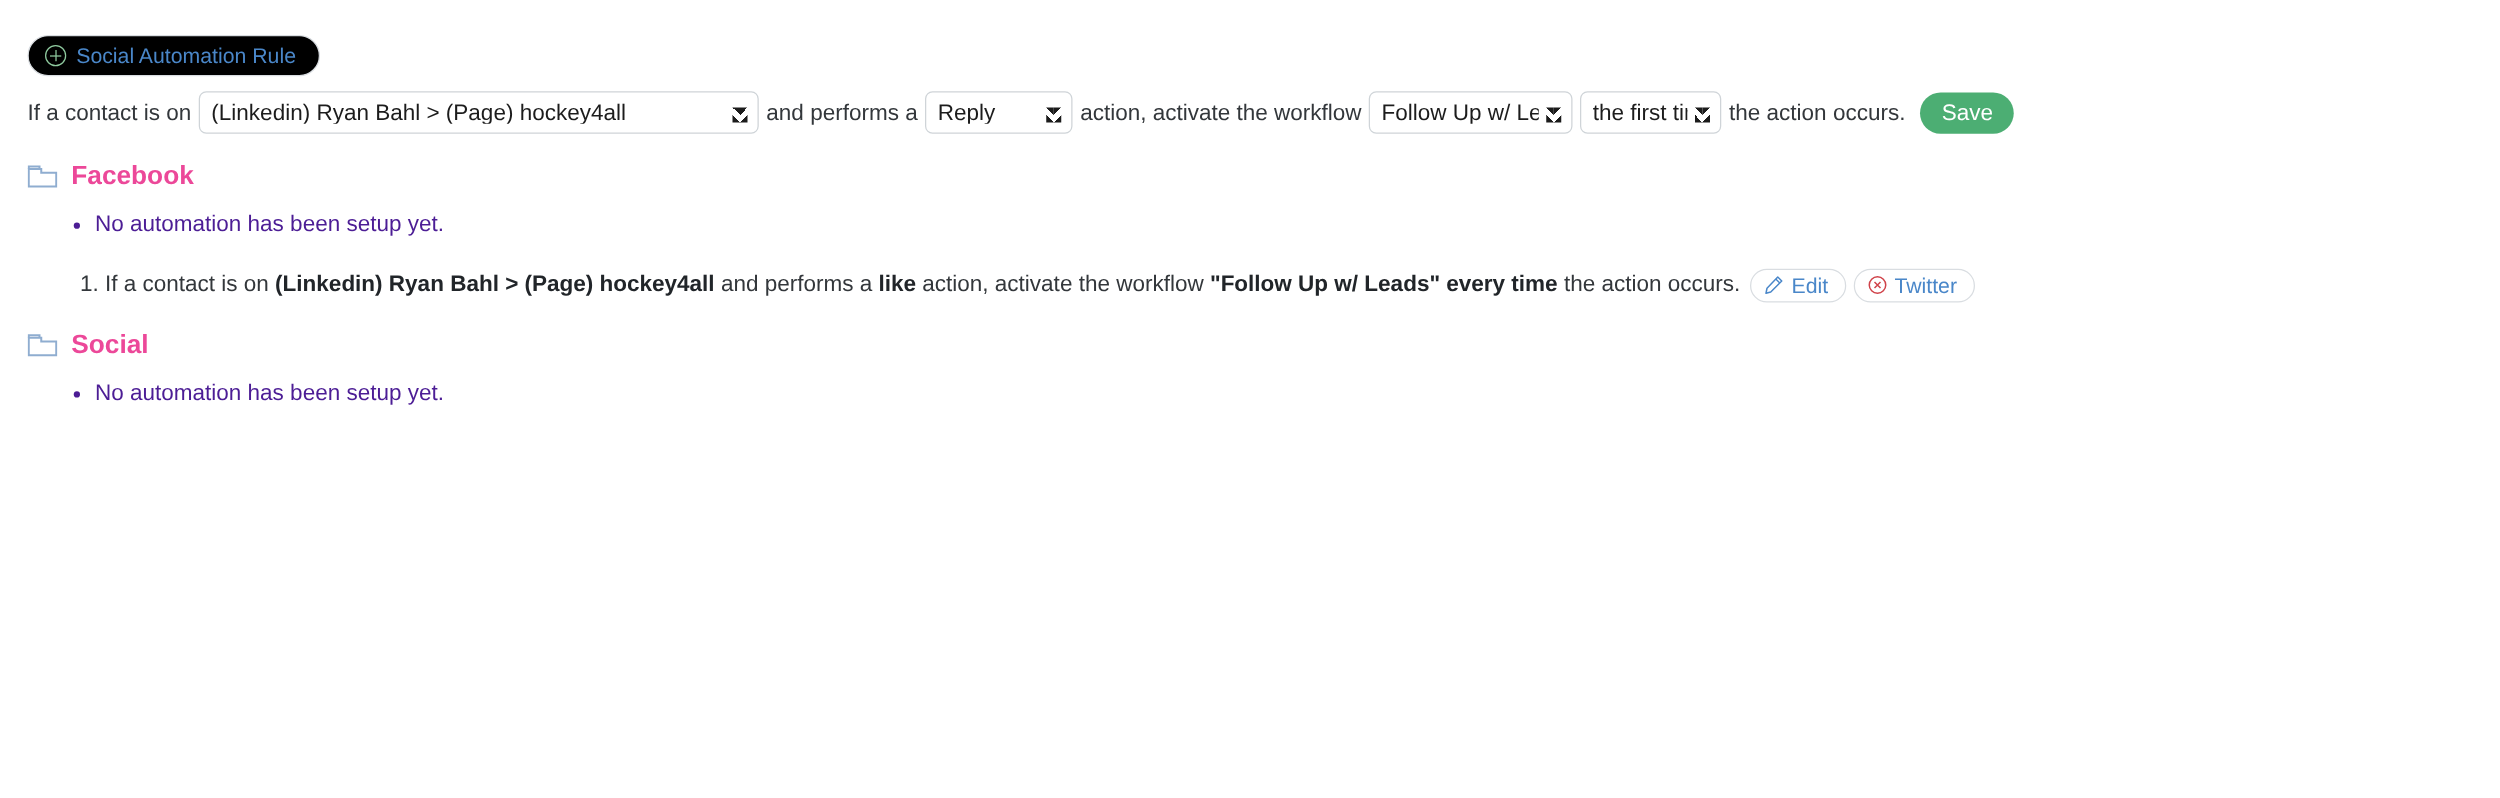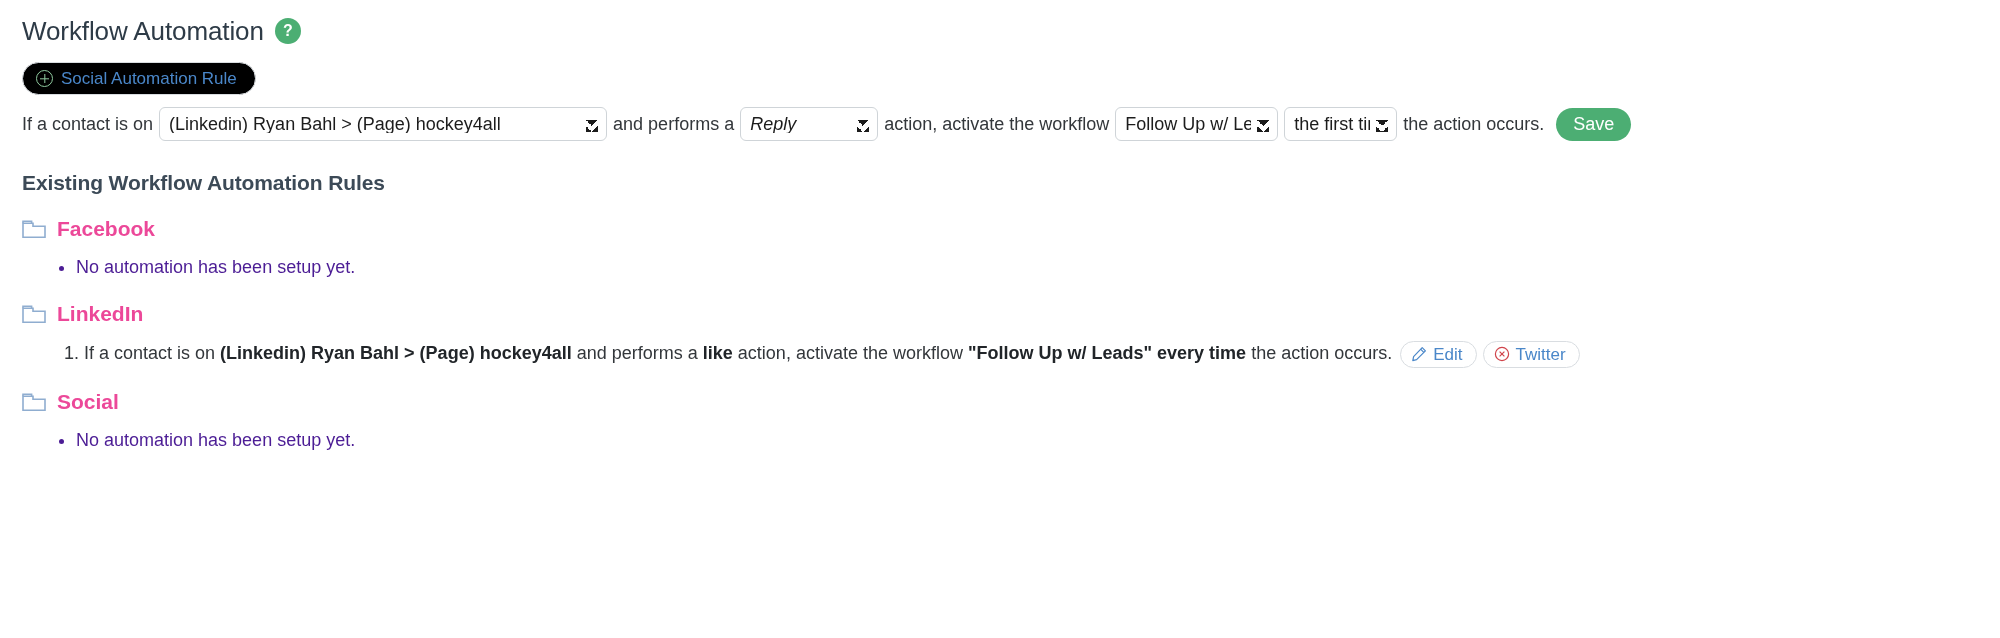--- a/index.html
+++ b/index.html
@@ -128,21 +128,21 @@
       linear-gradient(135deg, transparent 50%, #1c1c1c 50%);
     background-position:
       calc(100% - 14px) 12px,
       calc(100% - 8px) 12px,
       calc(100% - 14px) 18px,
       calc(100% - 8px) 18px;
     background-size: 6px 6px, 6px 6px, 6px 6px, 6px 6px;
     background-repeat: no-repeat;
   }
   select.sel-account { width: 448px; }
-  select.sel-action  { width: 138px; font-style: italic; }
+  select.sel-action  { width: 118px; }
   select.sel-flow    { width: 163px; }
   select.sel-freq    { width: 113px; }
 
   .save-btn {
     margin-left: 6px;
     background: #4cae73;
     color: #ffffff;
     border: none;
     border-radius: 999px;
     font-family: "Liberation Sans", sans-serif;
@@ -224,24 +224,20 @@
     cursor: pointer;
     line-height: 1;
   }
   .icon-sm { width: 16px; height: 16px; display: block; flex: 0 0 auto; }
 </style>
 </head>
 <body>
 
 <div class="page">
 
-  <div class="title-row">
-    <div class="page-title">Workflow Automation</div>
-    <div class="help-badge">?</div>
-  </div>
 
   <div class="addrule-wrap">
     <button class="addrule-btn">
       <span class="plus-circle"></span>
       <span class="label">Social Automation Rule</span>
     </button>
   </div>
 
   <div class="builder-row">
     <span class="txt">If a contact is on</span>
@@ -266,43 +262,35 @@
 
     <select class="ui-select sel-freq">
       <option>the first time</option>
     </select>
 
     <span class="txt">the action occurs.</span>
 
     <button class="save-btn">Save</button>
   </div>
 
-  <div class="section-heading">Existing Workflow Automation Rules</div>
 
   <div class="group">
     <div class="group-head">
       <svg class="folder-icon" viewBox="0 0 24 20">
         <path d="M1 4.2 L1 18.2 L23 18.2 L23 7.2 L11 7.2 L11 4.2 Z" fill="none" stroke="#8fadd0" stroke-width="1.6"></path>
         <path d="M1 4.2 L1 2.2 L9.6 2.2 L9.6 4.2" fill="none" stroke="#8fadd0" stroke-width="1.6"></path>
       </svg>
       <span class="group-name">Facebook</span>
     </div>
     <ul class="empty-list">
       <li>No automation has been setup yet.</li>
     </ul>
   </div>
 
   <div class="group">
-    <div class="group-head">
-      <svg class="folder-icon" viewBox="0 0 24 20">
-        <path d="M1 4.2 L1 18.2 L23 18.2 L23 7.2 L11 7.2 L11 4.2 Z" fill="none" stroke="#8fadd0" stroke-width="1.6"></path>
-        <path d="M1 4.2 L1 2.2 L9.6 2.2 L9.6 4.2" fill="none" stroke="#8fadd0" stroke-width="1.6"></path>
-      </svg>
-      <span class="group-name">LinkedIn</span>
-    </div>
 
     <ol class="rule-list">
       <li><span>If a contact is on</span>
         <b>(Linkedin) Ryan Bahl &gt; (Page) hockey4all</b>
         <span>and performs a</span>
         <b>like</b>
         <span>action, activate the workflow</span>
         <b>"Follow Up w/ Leads" every time</b>
         <span>the action occurs.</span><span class="rule-actions">
           <button class="act-btn">

